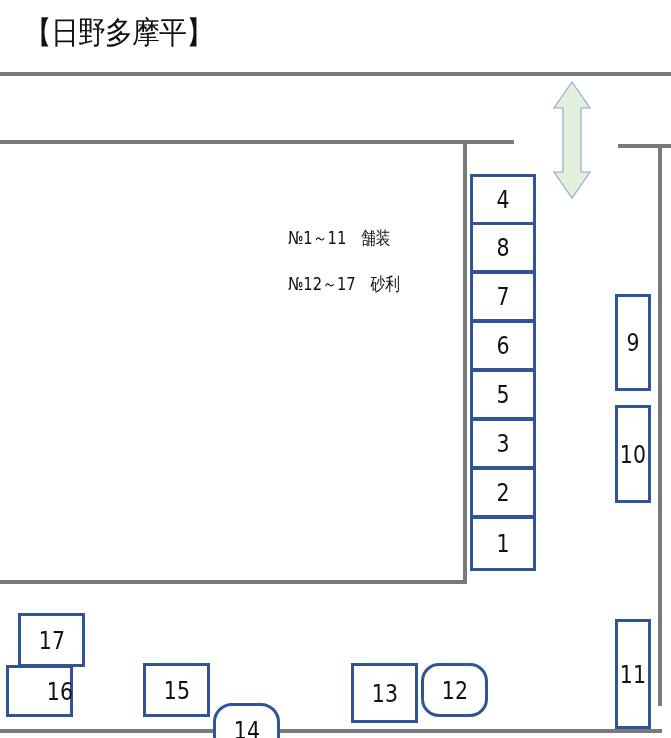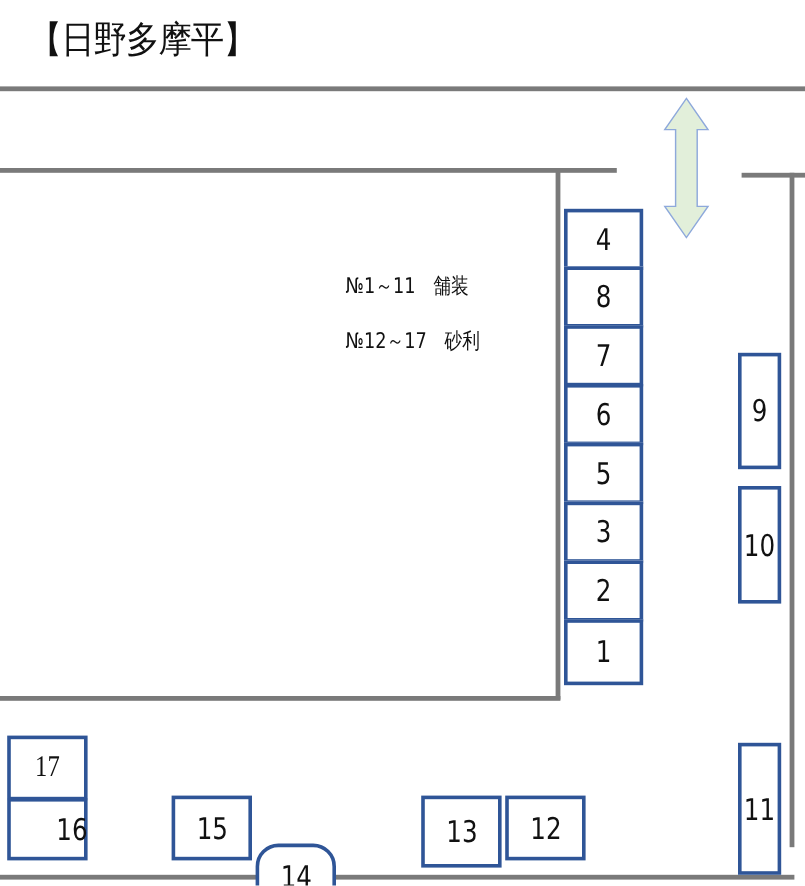--- a/index.html
+++ b/index.html
@@ -64,30 +64,30 @@
 <div class="space" style="left:615px;top:294px;width:36px;height:97px;">
     <span>9</span>
   </div>
 <div class="space" style="left:615px;top:405px;width:36px;height:98px;justify-content:center;">
     <span>10</span>
   </div>
 <div class="space" style="left:615px;top:619px;width:36px;height:110px;">
     <span>11</span>
   </div>
 
-<div class="space" style="left:6px;top:613px;width:67px;height:54px;font-family:Liberation Serif, serif;">
+<div class="space" style="left:18px;top:613px;width:67px;height:54px;">
     <span>17</span>
   </div>
 <div class="space" style="left:6px;top:665px;width:67px;height:52px;padding-left:40px;">
     <span>16</span>
   </div>
 <div class="space" style="left:143px;top:663px;width:67px;height:54px;">
     <span>15</span>
   </div>
 <div class="space" style="left:213px;top:703px;width:67px;height:54px;border-radius:19px;">
     <span>14</span>
   </div>
 <div class="space" style="left:351px;top:663px;width:67px;height:60px;">
     <span>13</span>
   </div>
-<div class="space" style="left:421px;top:663px;width:67px;height:54px;">
+<div class="space" style="left:421px;top:663px;width:67px;height:54px;border-radius:18px;">
     <span>12</span>
   </div>
 
 </body></html>

